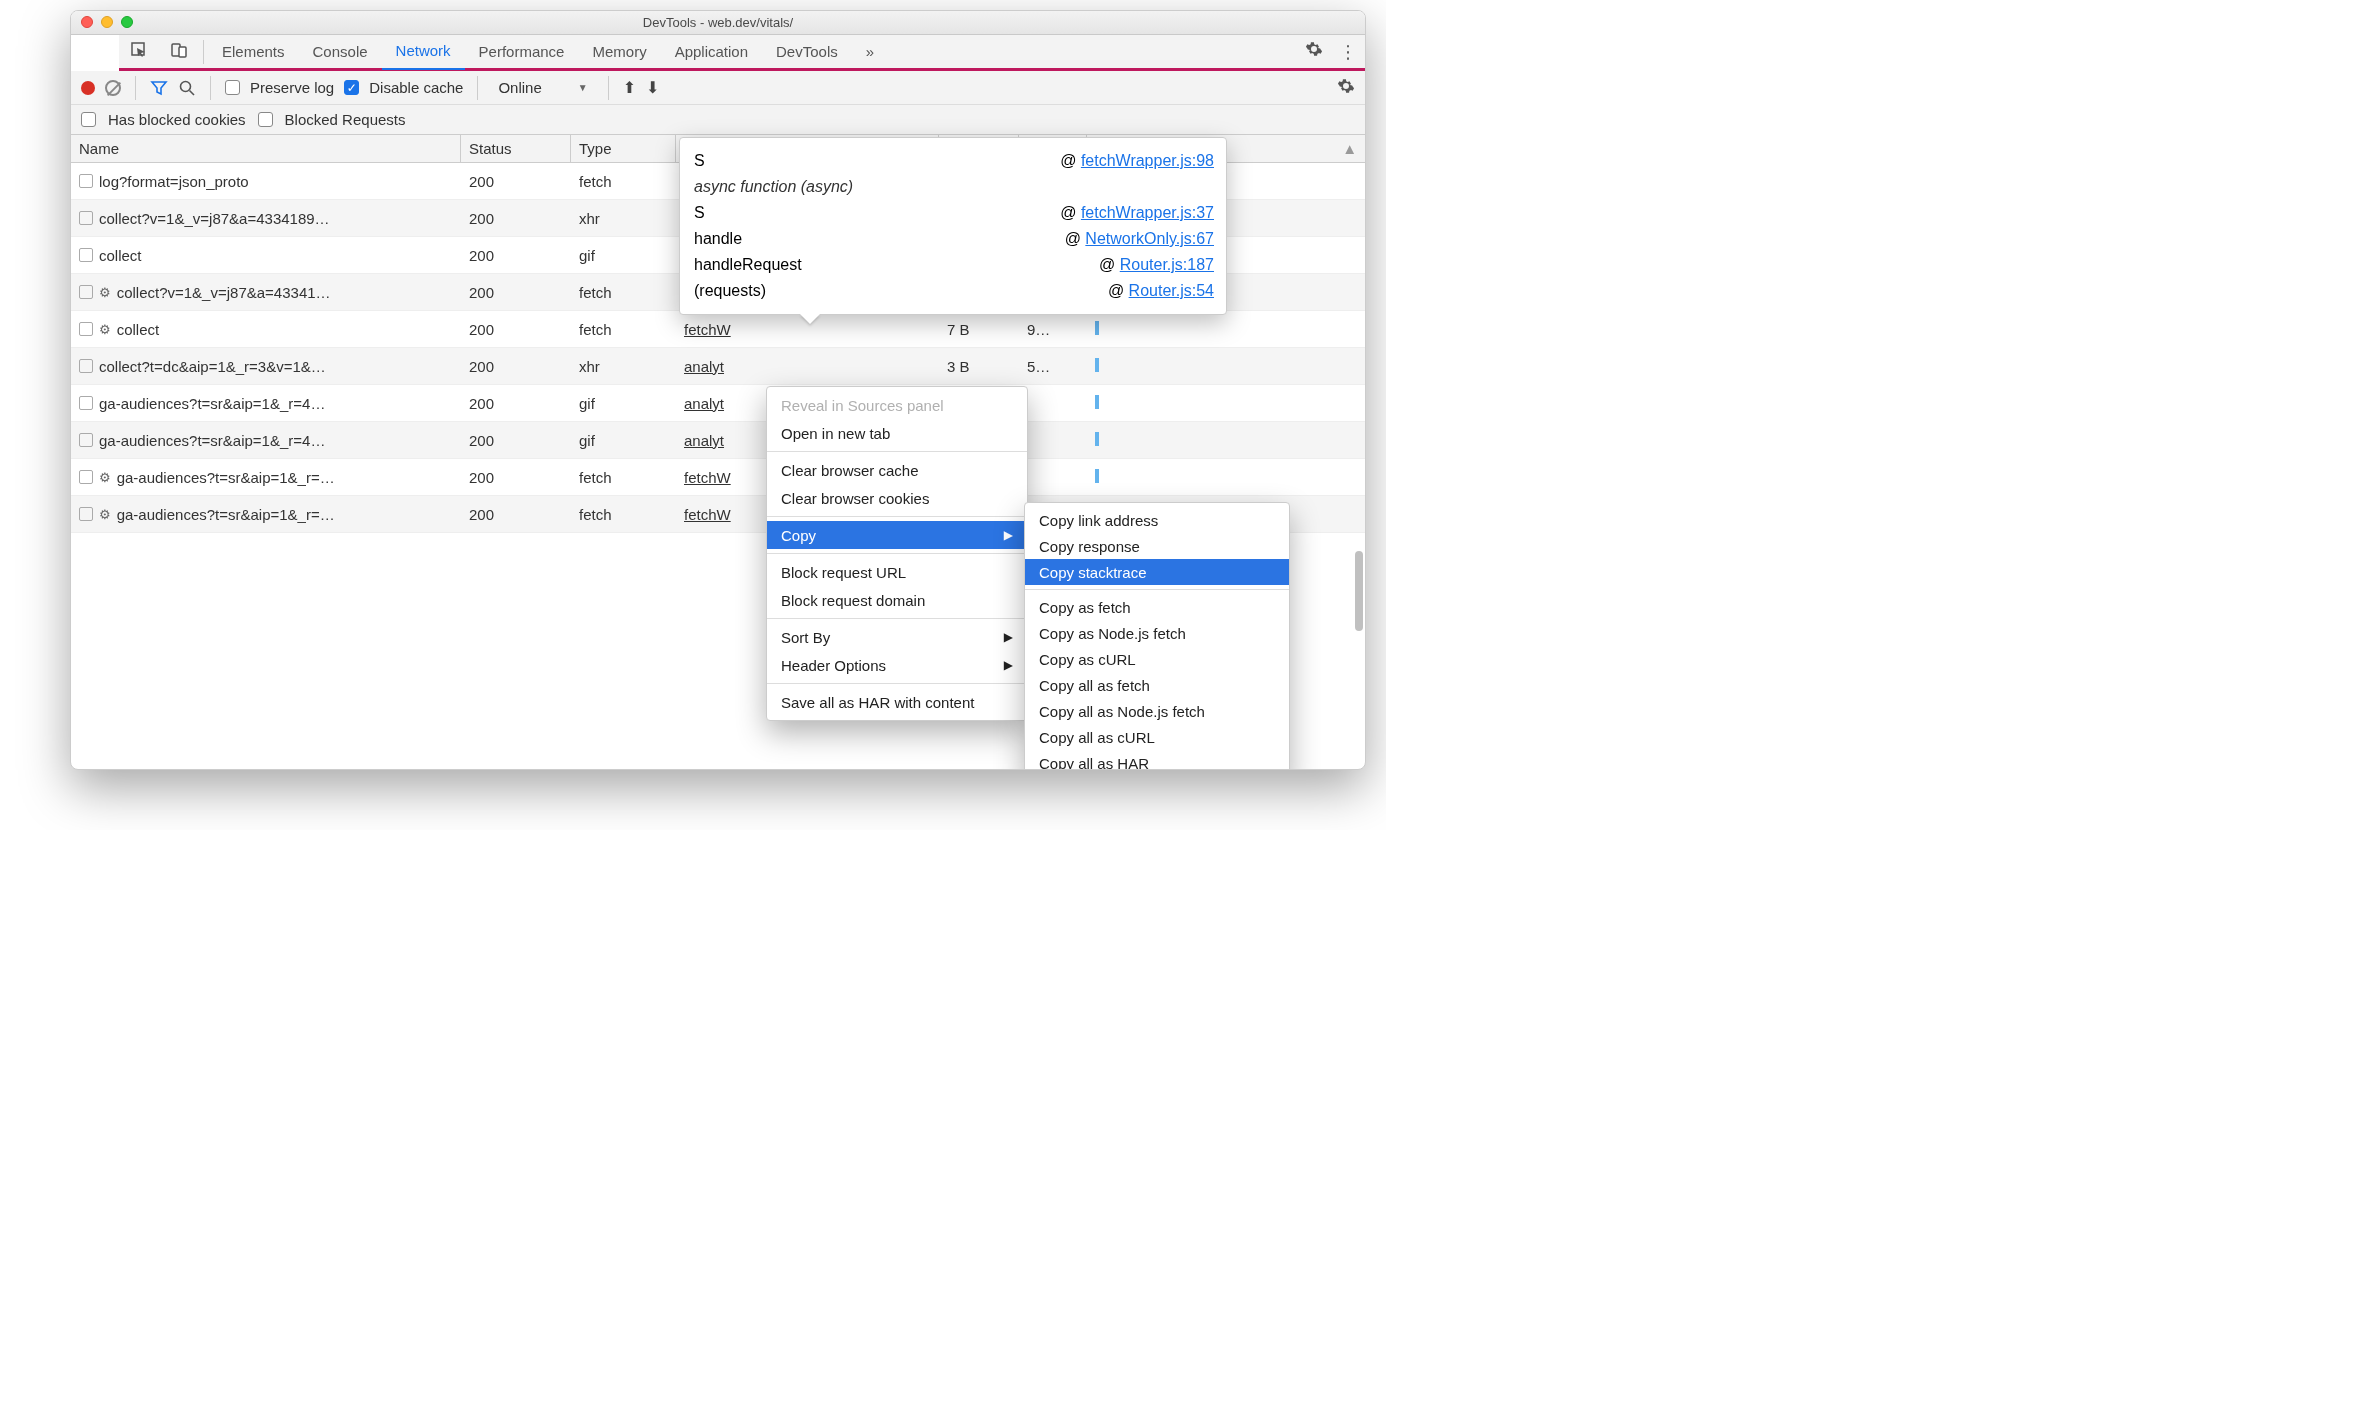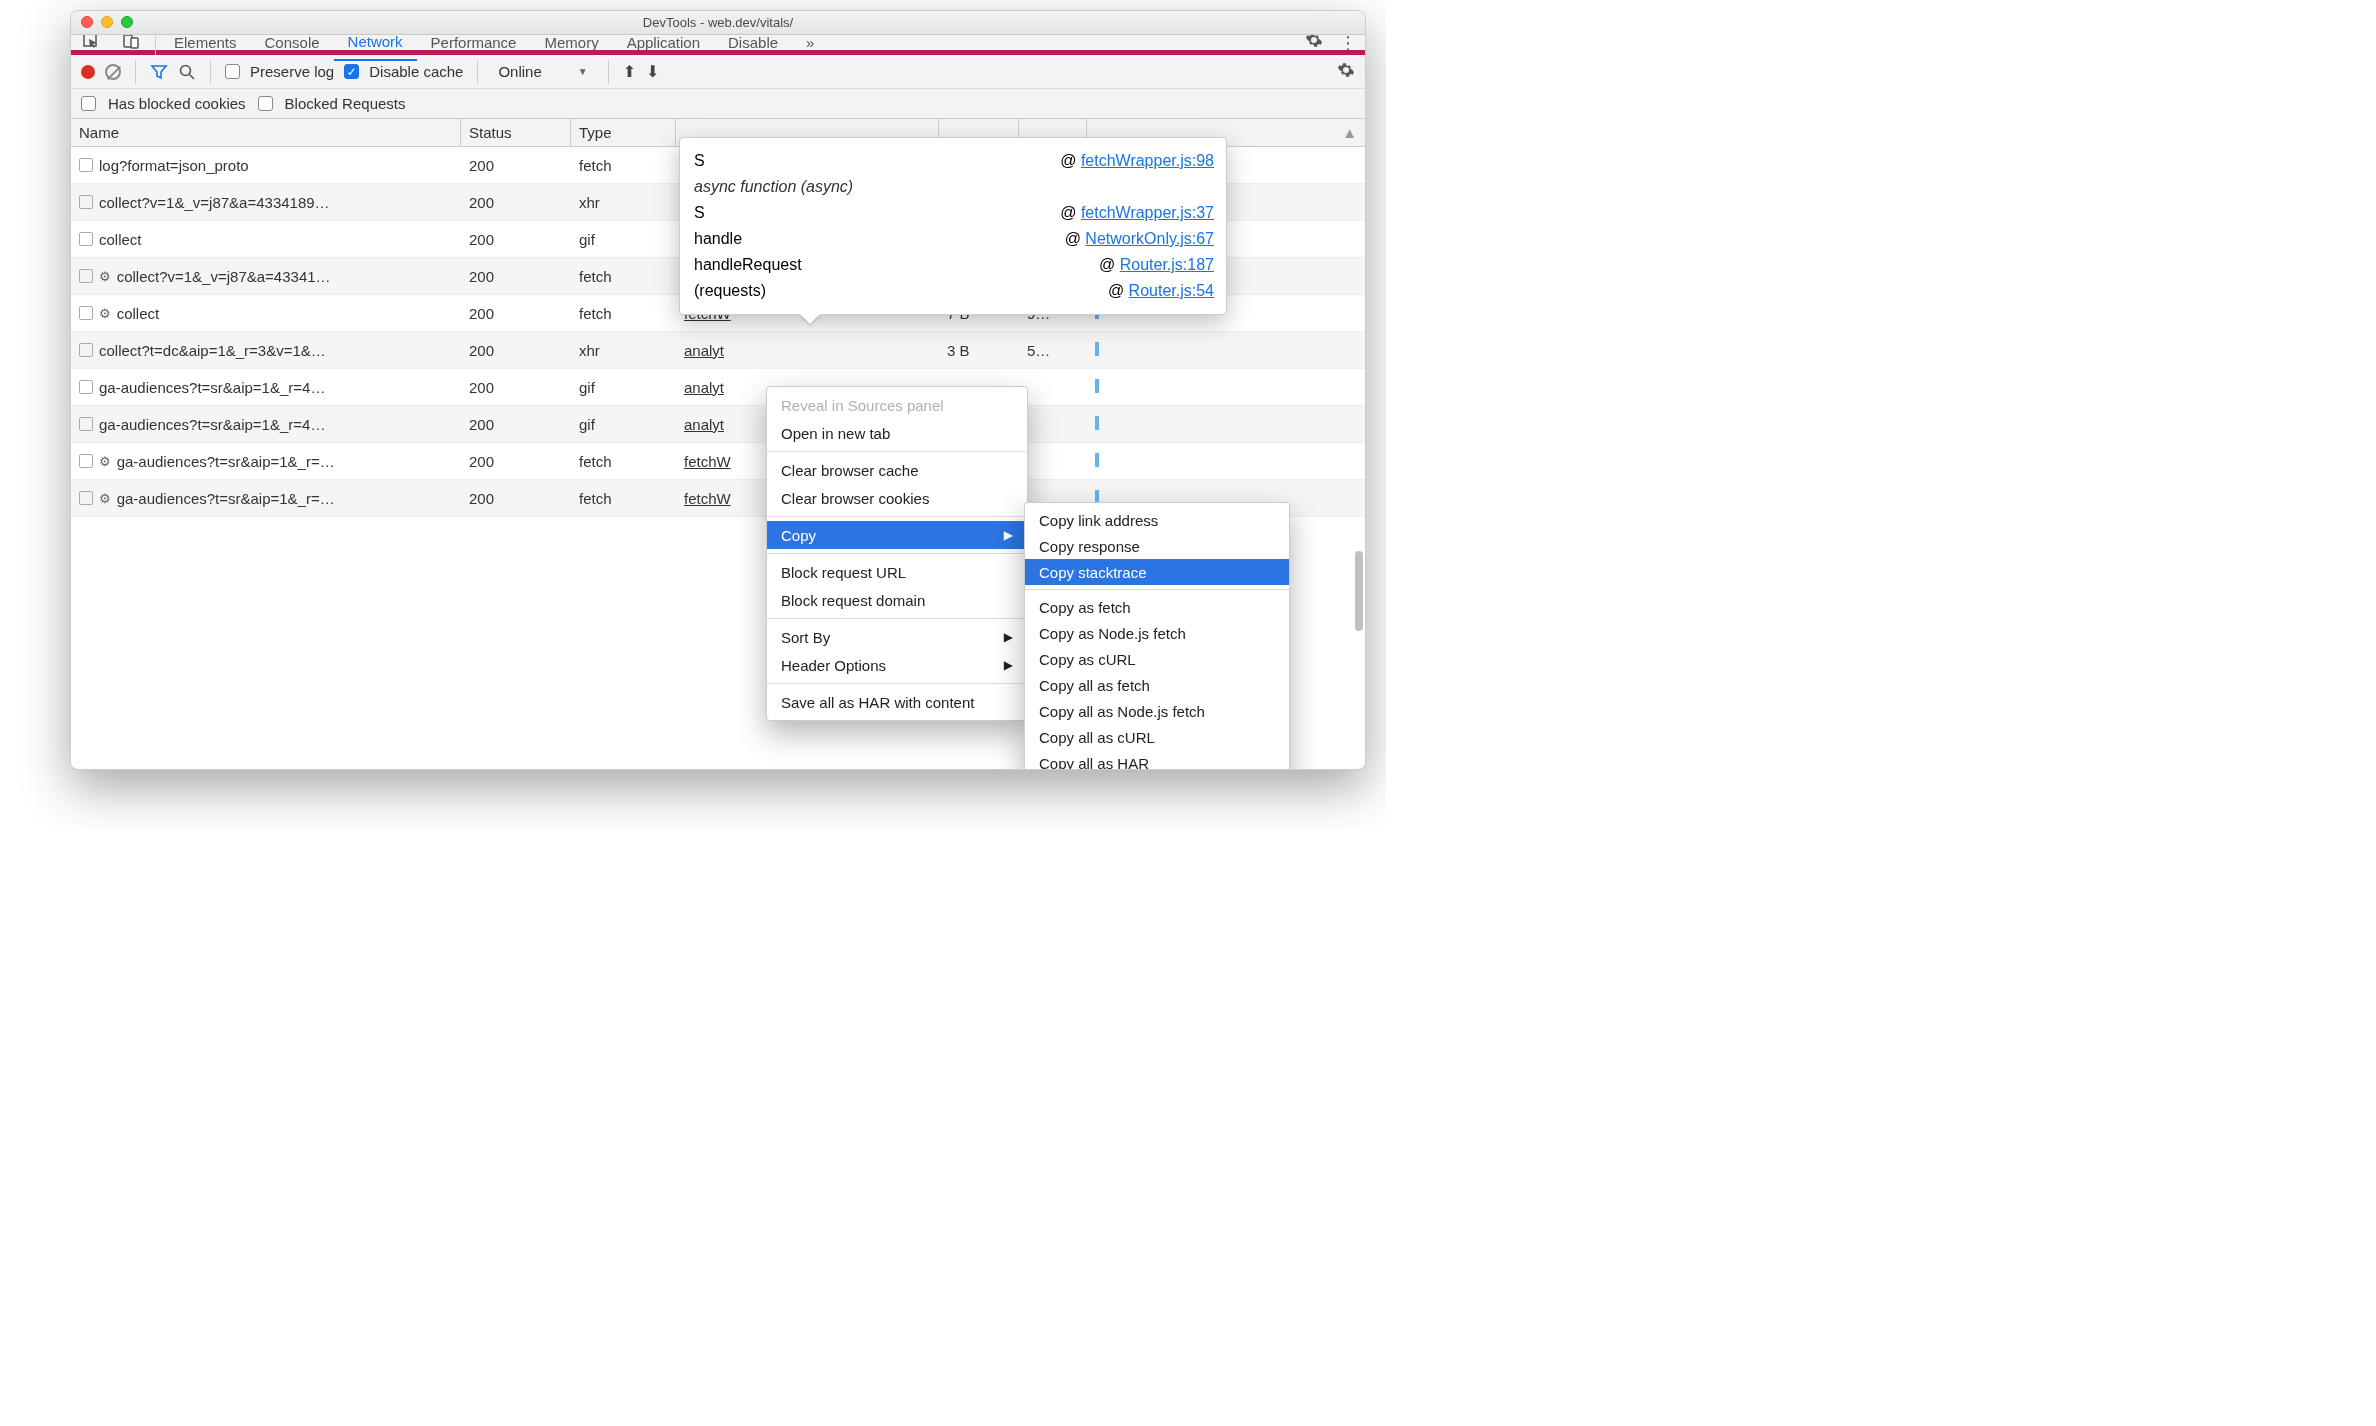--- a/index.html
+++ b/index.html
@@ -11,21 +11,21 @@
   
   .titlebar { height: 24px; background: linear-gradient(#f2f2f2,#e5e5e5); border-bottom: 1px solid #c9c9c9; display: flex; align-items: center; position: relative; font-size: 13px; }
   .traffic { display: flex; gap: 8px; position: absolute; left: 10px; top: 5px; }
   .tl { width: 12px; height: 12px; border-radius: 50%; }
   .tl.r { background: #ff5f57; border: 1px solid #e1443b; }
   .tl.y { background: #ffbd2e; border: 1px solid #dfa023; }
   .tl.g { background: #28c940; border: 1px solid #17a82b; }
   .title { margin: 12px auto; color: #4a4a4a; }
 
   
-  .tabs { height: 20px; background: #f3f3f3; border-bottom: 5px solid #be185d; display: flex; align-items: center; font-size: 15px; color: #555; }
+  .tabs { height: 36px; background: #f3f3f3; border-bottom: 3px solid #be185d; display: flex; align-items: center; font-size: 15px; color: #555; margin-left: 48px; }
   .tabs .sq { width: 40px; text-align: center; }
   .tabs .tab { padding: 0 14px; height: 36px; display: flex; align-items: center; cursor: default; }
   .tabs .tab.active { color: #1a73e8; border-bottom: 2px solid #1a73e8; }
   .tabs .spacer { flex: 1; }
   .tabs .icon-btn { width: 34px; text-align: center; font-size: 18px; color: #555; }
   .divider-v { width: 1px; height: 24px; background: #ccc; margin: 0 4px; }
 
   
   .toolbar { height: 34px; background: #f3f3f3; border-bottom: 1px solid #ddd; display: flex; align-items: center; gap: 10px; padding: 0 10px; font-size: 15px; color: #333; }
   .rec-dot { width: 14px; height: 14px; border-radius: 50%; background: #d83025; }
@@ -132,21 +132,21 @@
           <rect x="9" y="6" width="7" height="10" rx="1" fill="#fff" stroke="#555" stroke-width="1.5"></rect>
         </svg>
     </div>
     <div class="divider-v"></div>
     <div class="tab">Elements</div>
     <div class="tab">Console</div>
     <div class="tab active">Network</div>
     <div class="tab">Performance</div>
     <div class="tab">Memory</div>
     <div class="tab">Application</div>
-    <div class="tab">Disable</div>
+    <div class="tab">DevTools</div>
     <div class="tab">»</div>
     <div class="spacer"></div>
     <div class="icon-btn">
       <svg width="18" height="18" viewBox="0 0 24 24">
           <path fill="#555" d="M12 8a4 4 0 100 8 4 4 0 000-8zm9 4a7 7 0 01-.1 1.2l2 1.6-2 3.4-2.4-1a7 7 0 01-2 1.2l-.4 2.6h-4l-.4-2.6a7 7 0 01-2-1.2l-2.4 1-2-3.4 2-1.6A7 7 0 013 12a7 7 0 01.1-1.2l-2-1.6 2-3.4 2.4 1a7 7 0 012-1.2L7.9 3h4l.4 2.6a7 7 0 012 1.2l2.4-1 2 3.4-2 1.6A7 7 0 0121 12z"></path>
         </svg>
     </div>
     <div class="icon-btn">⋮</div>
   </div>
 

